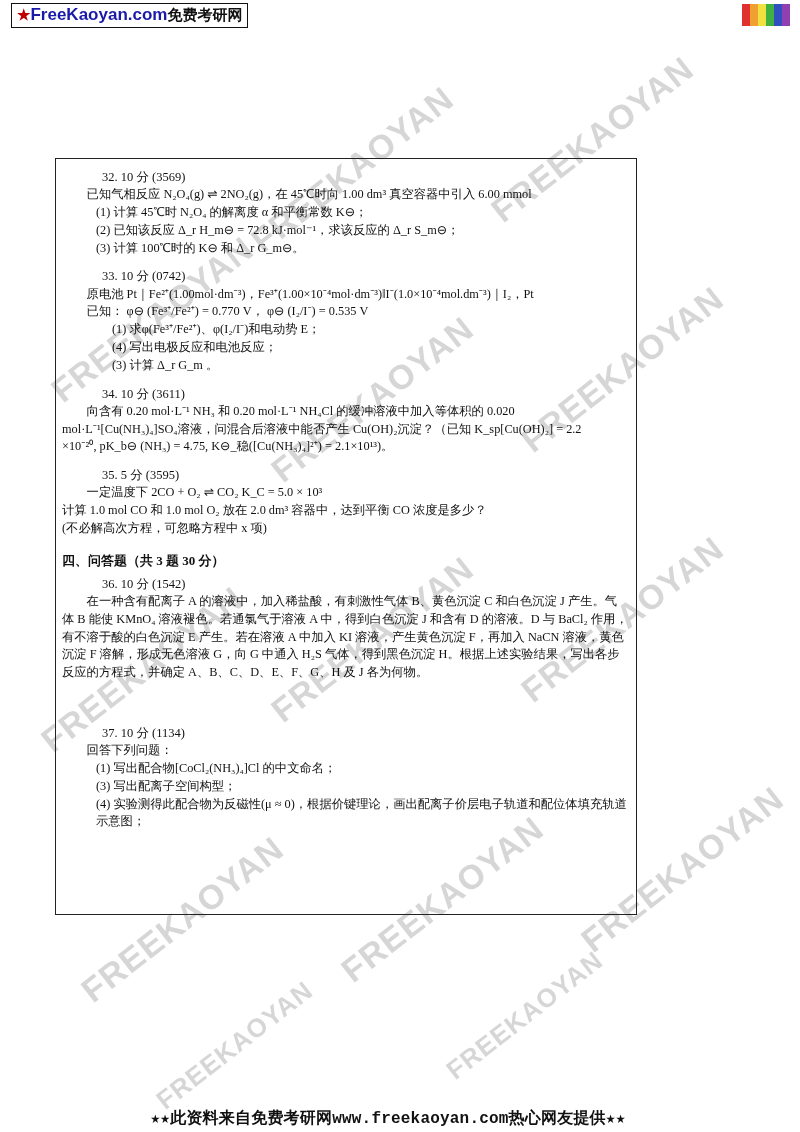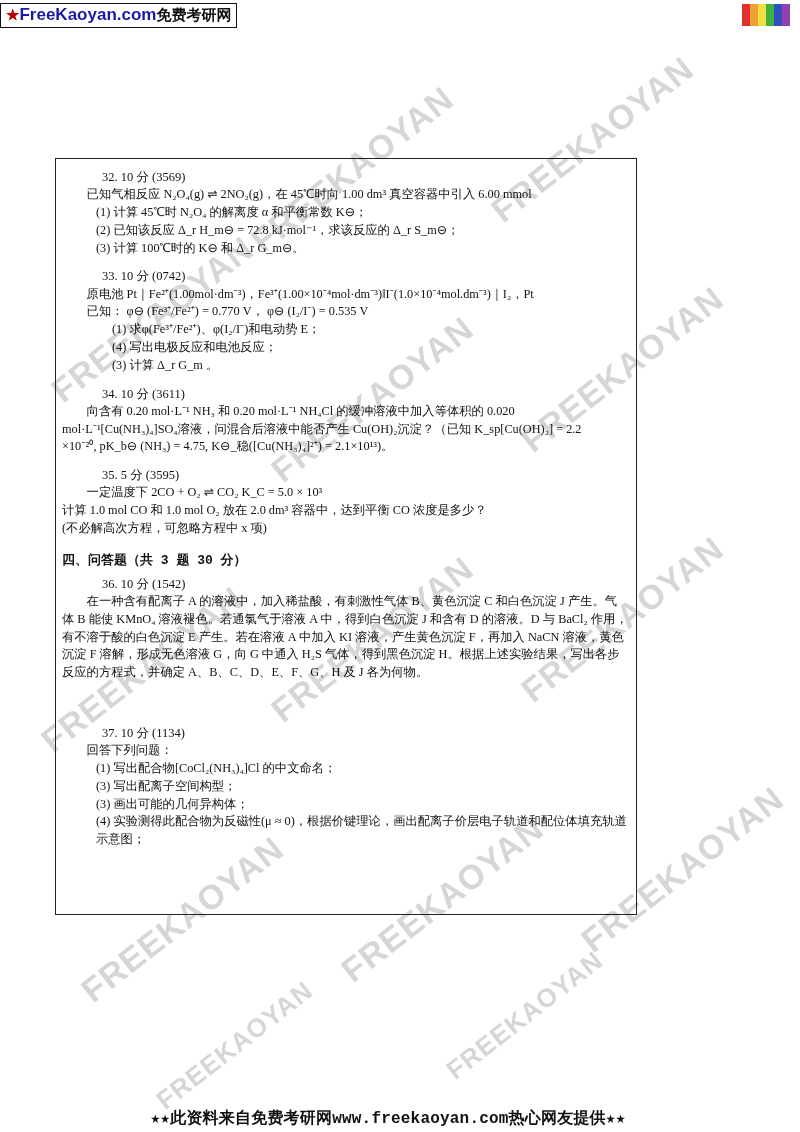--- a/index.html
+++ b/index.html
@@ -9,21 +9,21 @@
     font-family:"Liberation Serif", serif;
     color:#111;
     position:relative;
     overflow:hidden;
   }
   
   .header{
     position:absolute;left:0;top:0;width:800px;height:30px;
   }
   .logo-box{
-    position:absolute;left:0;top:3px;
+    position:absolute;left:11px;top:3px;
     border:1px solid #111;
     padding:1px 5px 2px 5px;
     background:#fff;
     white-space:nowrap;
   }
   .logo-star{color:#c00000;font-size:15px;font-weight:bold;}
   .logo-free{color:#1a1aa8;font-size:17px;font-weight:bold;font-family:"Liberation Sans",sans-serif;}
   .logo-cn{color:#111;font-size:15px;font-weight:bold;}
   .flag{
     position:absolute;right:10px;top:4px;width:48px;height:22px;
@@ -39,21 +39,21 @@
   .content{
     position:absolute;left:62px;top:168px;width:566px;
     font-size:12.3px;line-height:1.45;
   }
   .q{margin-bottom:10px;}
   .qhead{font-size:12.5px;margin-left:40px;}
   .ind1{ text-indent:2em; }
   .ind2{ padding-left:34px; text-indent:0; }
   .ind3{ padding-left:50px; }
   .sec-title{
-    font-weight:bold;font-size:13px;margin:14px 0 4px 0;font-family:Liberation Mono, monospace;
+    font-weight:bold;font-size:13px;margin:14px 0 4px 0;
   }
   
   .bottom{
     position:absolute;left:0;top:1108px;width:776px;text-align:center;
     font-size:16px;font-weight:bold;color:#111;
     font-family:Liberation Mono, monospace;
     letter-spacing:.2px;
   }
   
   .wm{
@@ -142,19 +142,18 @@
     <div class="ind1">在一种含有配离子 A 的溶液中，加入稀盐酸，有刺激性气体 B、黄色沉淀 C 和白色沉淀 J 产生。气体 B 能使 KMnO₄ 溶液褪色。若通氯气于溶液 A 中，得到白色沉淀 J 和含有 D 的溶液。D 与 BaCl₂ 作用，有不溶于酸的白色沉淀 E 产生。若在溶液 A 中加入 KI 溶液，产生黄色沉淀 F，再加入 NaCN 溶液，黄色沉淀 F 溶解，形成无色溶液 G，向 G 中通入 H₂S 气体，得到黑色沉淀 H。根据上述实验结果，写出各步反应的方程式，并确定 A、B、C、D、E、F、G、H 及 J 各为何物。</div>
   </div>
 
   <div style="height:32px"></div>
 
   <div class="q">
     <div class="qhead">37. 10 分 (1134)</div>
     <div class="ind1">回答下列问题：</div>
     <div class="ind2">(1) 写出配合物[CoCl₂(NH₃)₄]Cl 的中文命名；</div>
     <div class="ind2">(3) 写出配离子空间构型；</div>
-    <div class="ind2">(3) 画出可能的几何异构体；</div>
     <div class="ind2">(4) 实验测得此配合物为反磁性(μ ≈ 0)，根据价键理论，画出配离子价层电子轨道和配位体填充轨道示意图；</div>
   </div>
 
 </div>
 
 <div class="bottom">★★此资料来自免费考研网www.freekaoyan.com热心网友提供★★</div>
 
 </body></html>

